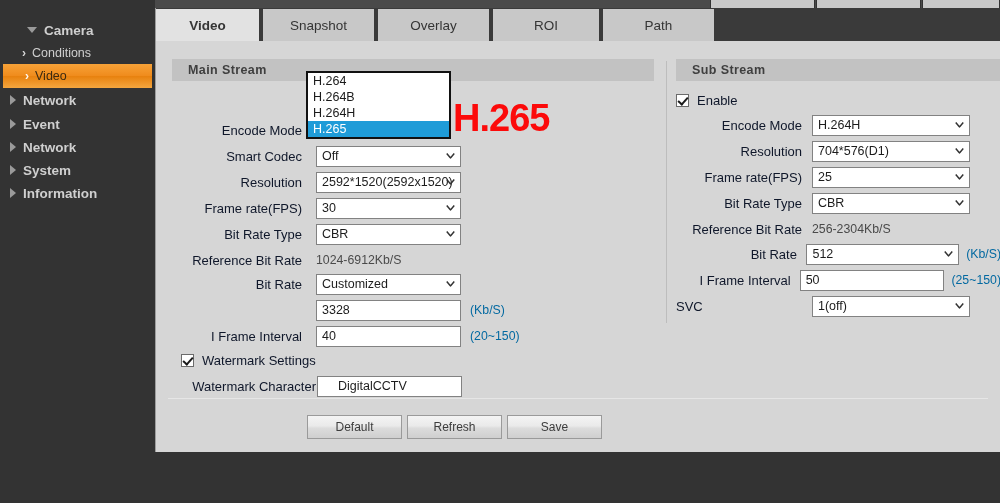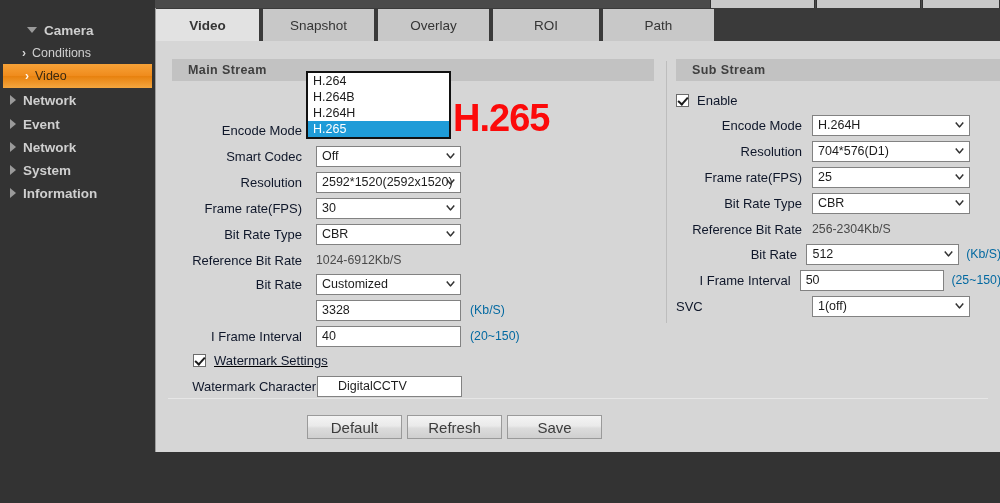--- a/index.html
+++ b/index.html
@@ -233,21 +233,21 @@
     white-space: nowrap;
   }
 
   
   .btn {
     position: absolute;
     height: 24px;
     background: linear-gradient(to bottom, #f4f4f4 0%, #eaeaea 45%, #dcdcdc 55%, #cfcfcf 100%);
     border: 1px solid #9a9a9a;
     display: flex; align-items: center; justify-content: center;
-    font-size: 15px;
+    font-size: 12px;
     color: #3c3c3c;
     cursor: pointer;
   }
 </style>
 </head>
 <body>
 
 <div id="app">
 
   <div class="top-strip">
@@ -415,21 +415,21 @@
         <div class="funit" style="margin-left:9px;">(Kb/S)</div>
       </div>
 
       <div class="row" style="left:16px;top:284px;width:470px;">
         <div class="flabel" style="width:130px;">I Frame Interval</div>
         <div style="width:14px;"></div>
         <div class="txt" style="width:145px;">40</div>
         <div class="funit" style="margin-left:9px;text-align:center;">(20~150)</div>
       </div>
 
-      <div class="row" style="left:37px;top:308px;width:470px;text-decoration:underline;">
+      <div class="row" style="left:25px;top:308px;width:470px;">
         <div class="cbx checked"></div>
         <div class="flabel" style="margin-left:8px;text-align:left;">Watermark Settings</div>
       </div>
 
       <div class="row" style="left:16px;top:334px;width:470px;">
         <div class="flabel" style="width:144px;">Watermark Character</div>
         <div style="width:1px;"></div>
         <div class="txt" style="width:145px;padding-left:20px;">DigitalCCTV</div>
       </div>
 

